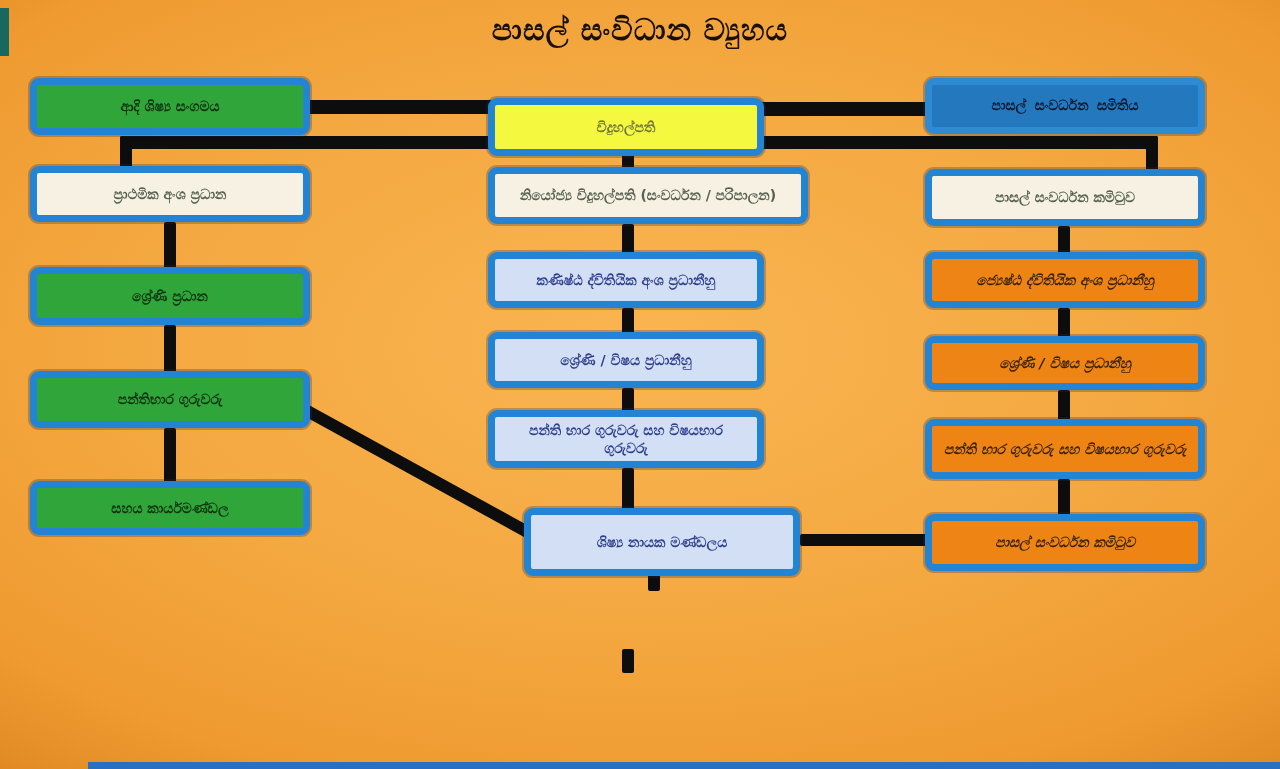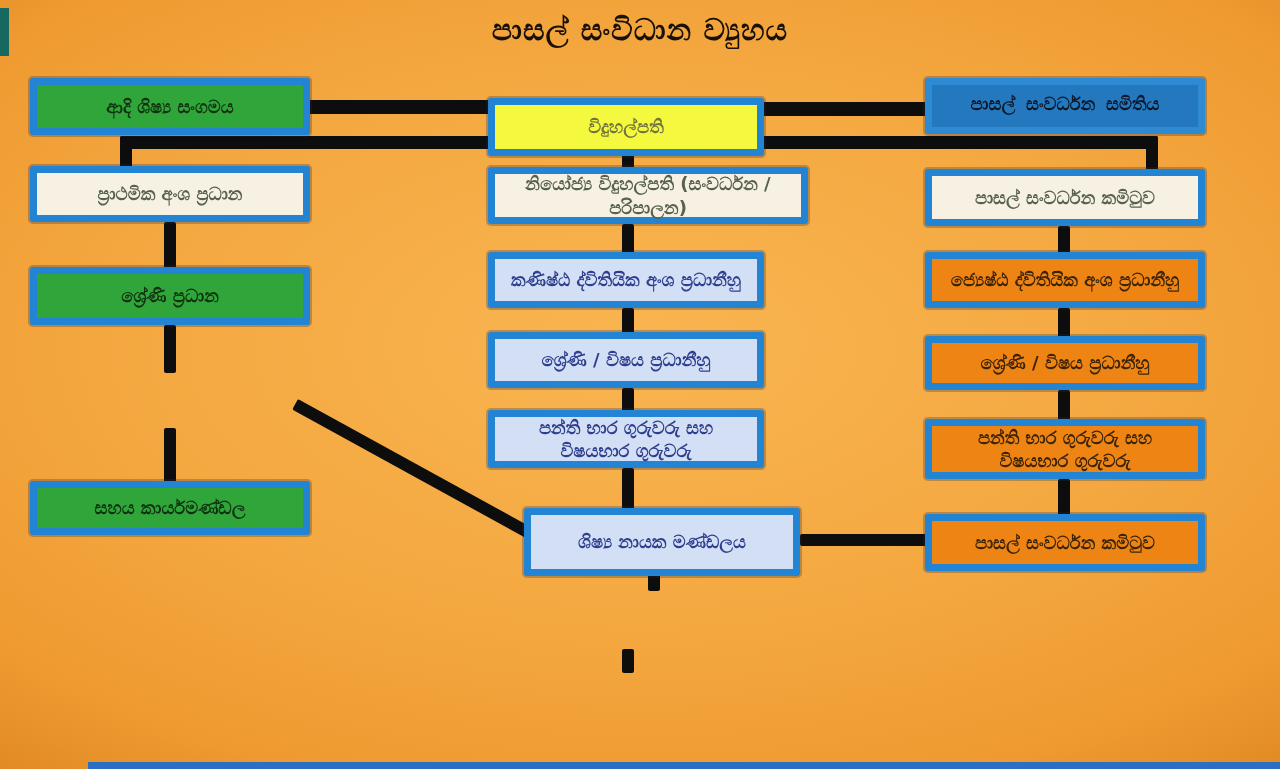--- a/index.html
+++ b/index.html
@@ -9,32 +9,32 @@
     background:
       radial-gradient(ellipse 95% 85% at 50% 45%,
         #f9b551 0%, #f4a73f 45%, #ee9a30 70%, #dd8521 88%, #b7660f 100%);
   }
   .title{
     position:absolute;top:12px;left:0;width:100%;text-align:center;
     font-size:30px;font-weight:bold;color:#191008;letter-spacing:1px;
   }
   .box{
     position:absolute;box-sizing:border-box;
-    border:7px solid #2484d4;border-radius:3px;
+    border:7px solid #2484d4;border-radius:9px;
     box-shadow:0 0 0 2px rgba(35,40,70,.28);
     display:flex;align-items:center;justify-content:center;text-align:center;
-    font-weight:bold;font-size:18px;line-height:1.3;padding:2px 10px;
+    font-weight:bold;font-size:14px;line-height:1.3;padding:2px 10px;
   }
   .fill-green{background:#2fa53a;color:#10300f;}
   .fill-cream{background:#f6f1e2;color:#57614f;}
   .fill-yellow{background:#f4f83e;color:#70753f;margin-top:20px;}
   .fill-lightblue{background:#d2dff4;color:#2f3f8f;}
   .fill-palegreen{background:#dcecd2;color:#4e5e46;}
   .fill-blue{background:#2378be;color:#0f172a;border-color:#2e8ad2;font-family:Liberation Mono, monospace;}
-  .fill-orange{background:#ee8413;color:#3c2405;}
+  .fill-orange{background:#ee8413;color:#3c2405;font-style:italic;}
   .conn{position:absolute;background:#0d0d0d;border-radius:2px;}
   .diag{transform:rotate(28.8deg);transform-origin:0 0;}
   .edge-sliver{position:absolute;left:0;top:8px;width:9px;height:48px;background:#17695f;}
   .bottom-strip{position:absolute;left:88px;top:762px;width:1192px;height:7px;background:#2a6fc4;}
 </style>
 </head>
 <body>
 
 <div class="stage">
 
@@ -71,20 +71,23 @@
 
   <div class="box fill-green" style="left:30px;top:78px;width:280px;height:57px">
     <span>ආදි ශිෂ්‍ය සංගමය</span>
   </div>
   <div class="box fill-cream" style="left:30px;top:166px;width:280px;height:56px">
     <span>ප්‍රාථමික අංශ ප්‍රධාන</span>
   </div>
   <div class="box fill-green" style="left:30px;top:267px;width:280px;height:58px">
     <span>ශ්‍රේණි ප්‍රධාන</span>
   </div>
+  <div class="box fill-green" style="left:30px;top:371px;width:280px;height:57px">
+    <span>පන්තිභාර ගුරුවරු</span>
+  </div>
   <div class="box fill-green" style="left:30px;top:481px;width:280px;height:54px">
     <span>සහය කාර්යමණ්ඩල</span>
   </div>
 
   <div class="box fill-yellow" style="left:488px;top:78px;width:276px;height:58px">
     <span>විදුහල්පති</span>
   </div>
   <div class="box fill-cream" style="left:488px;top:167px;width:320px;height:57px">
     <span>නියෝජ්‍ය විදුහල්පති (සංවර්ධන / පරිපාලන)</span>
   </div>

